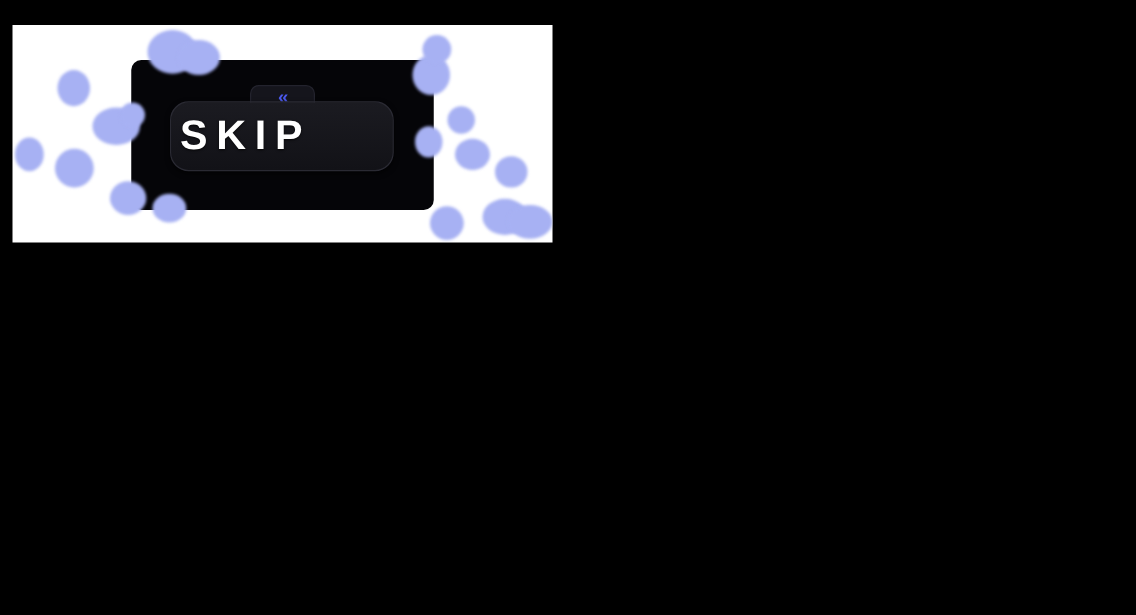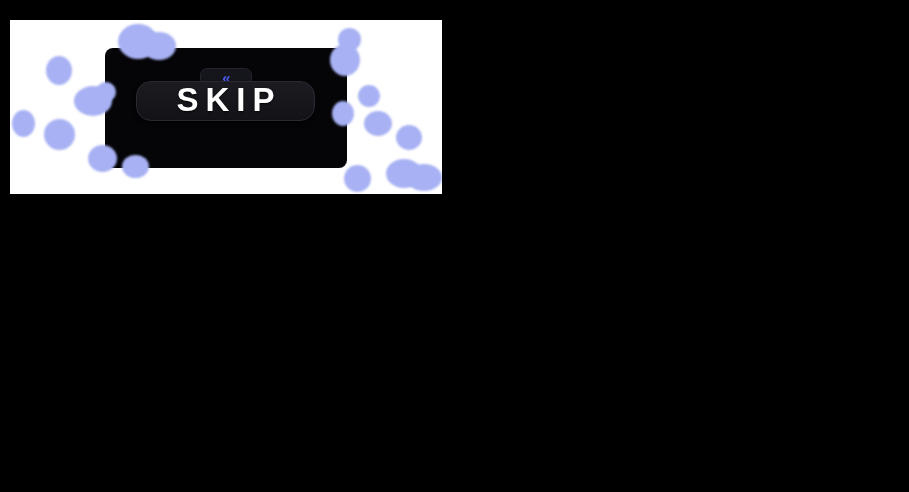--- a/index.html
+++ b/index.html
@@ -66,27 +66,26 @@
     letter-spacing: -1px;
     transform: translateY(-1px);
   }
 
   
   .skip-btn {
     position: absolute;
     left: 31px;
     top: 33px;
     width: 179px;
-    height: 40px;
+    height: 56px;
     background: linear-gradient(180deg, #1b1b21 0%, #121217 100%);
     border: 1px solid #2a2a33;
     border-radius: 15px;
     display: flex;
     align-items: center;
-    justify-content: center;
     cursor: pointer;
     box-shadow: 0 2px 4px rgba(0,0,0,0.6);
   }
   .skip-btn .skip-label {
     color: #ffffff;
     font-size: 33px;
     font-weight: 800;
     letter-spacing: 7px;
     padding-left: 7px; 
     text-shadow: 0 1px 2px rgba(0,0,0,0.8);

